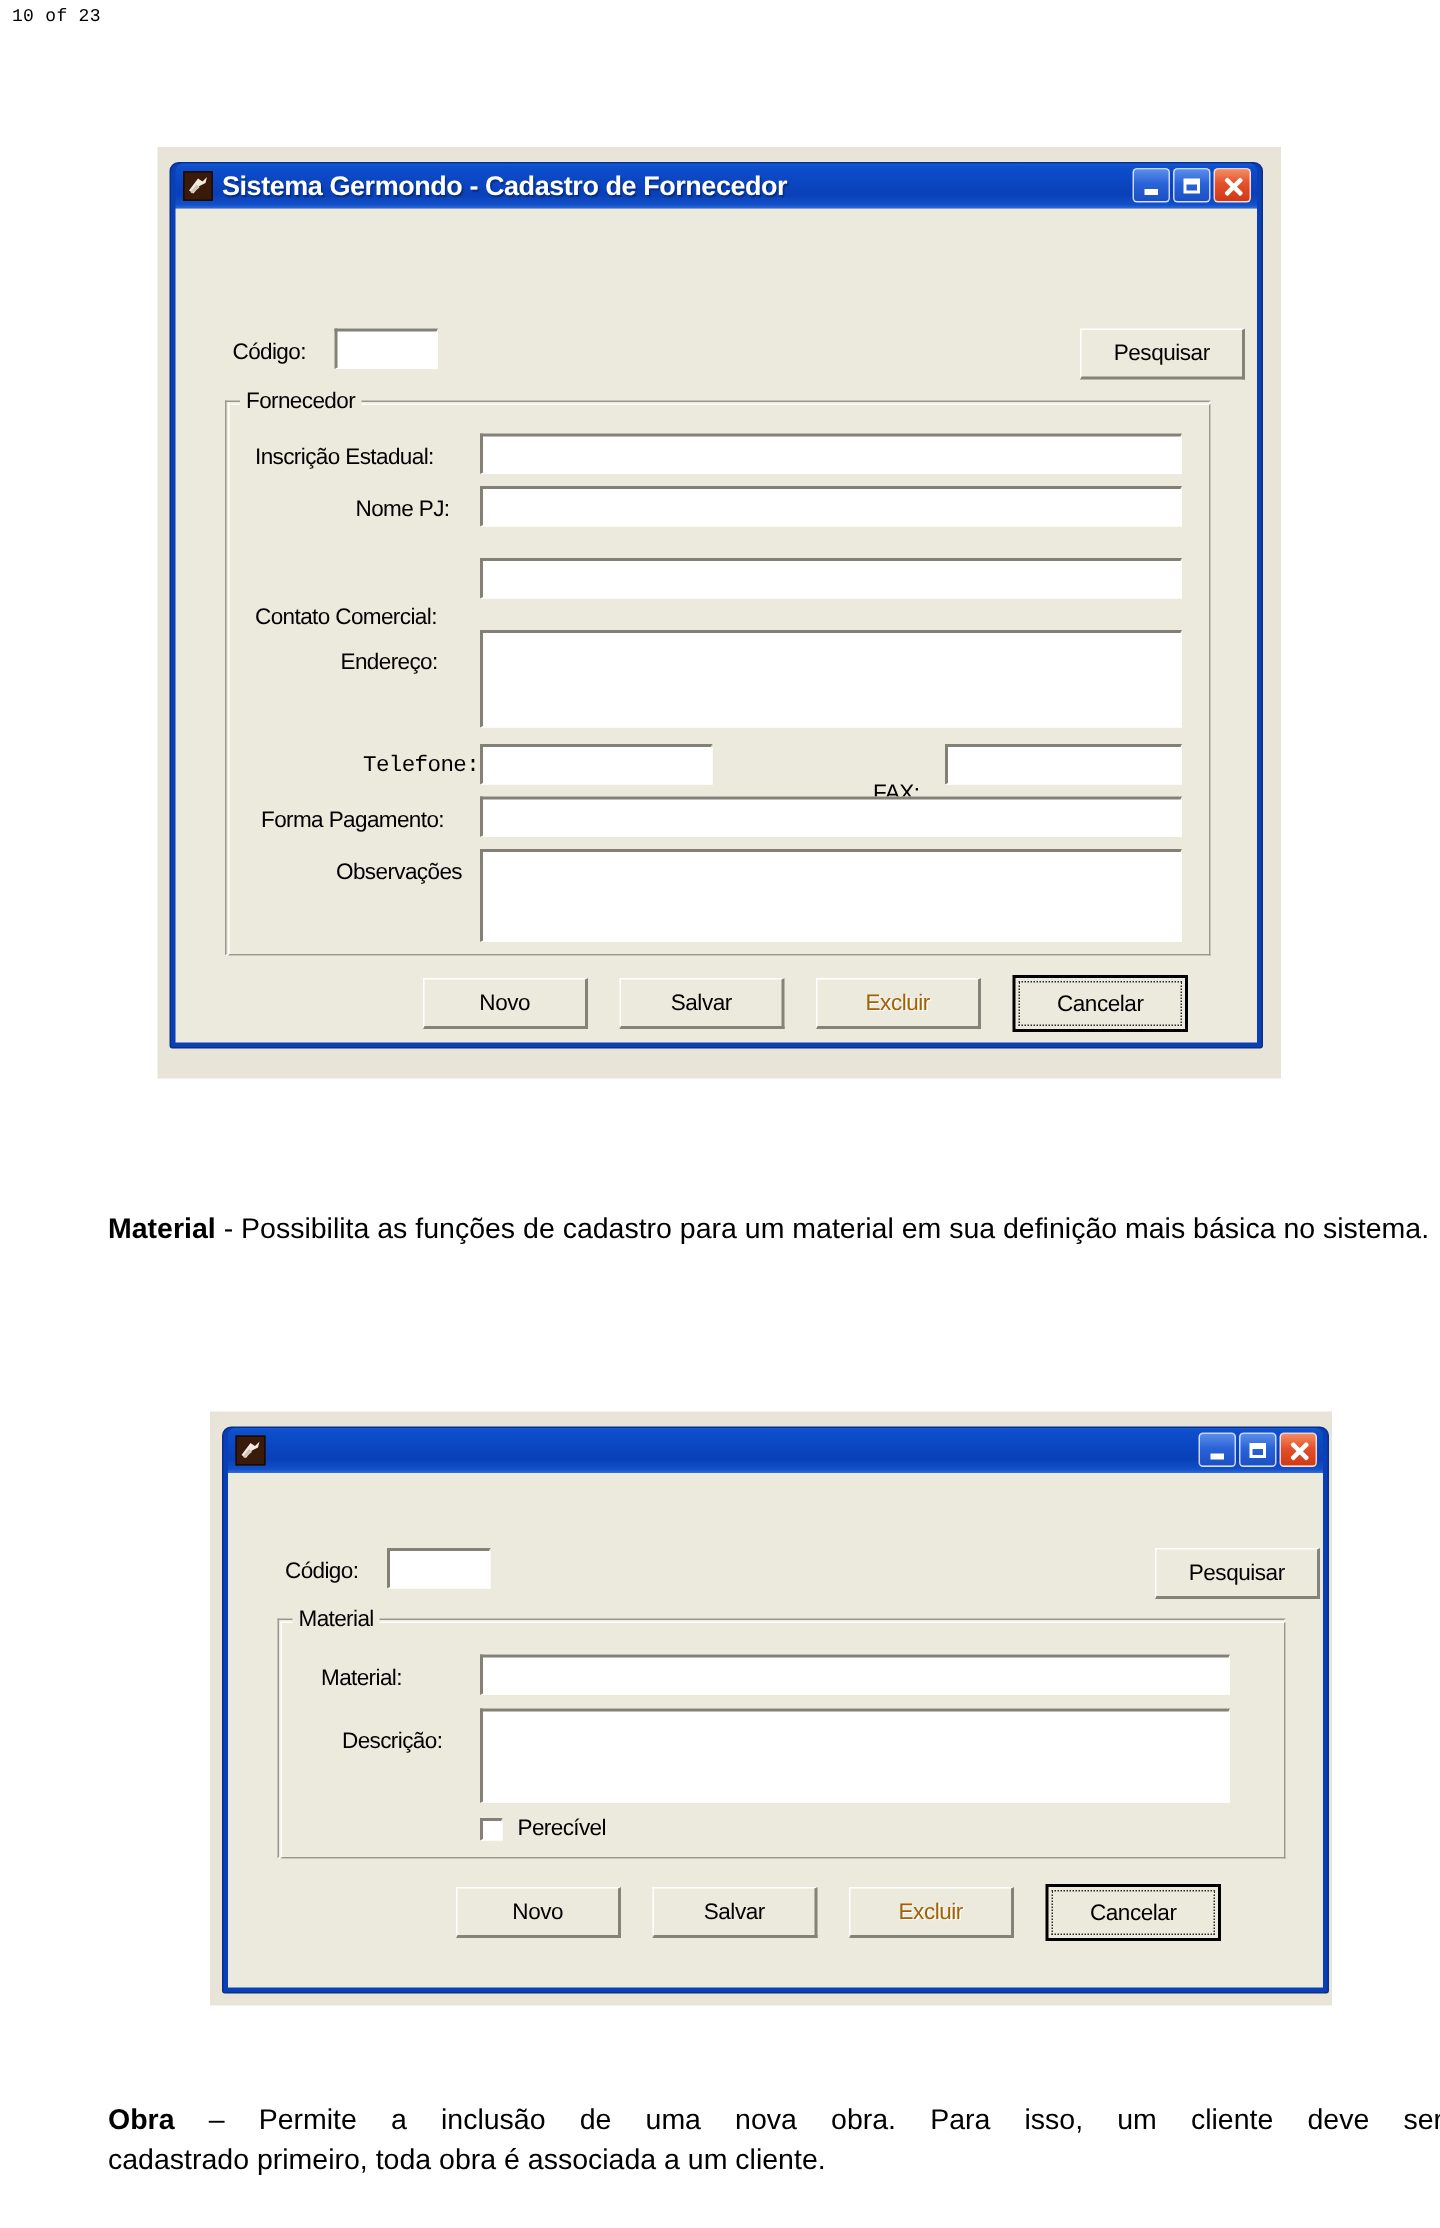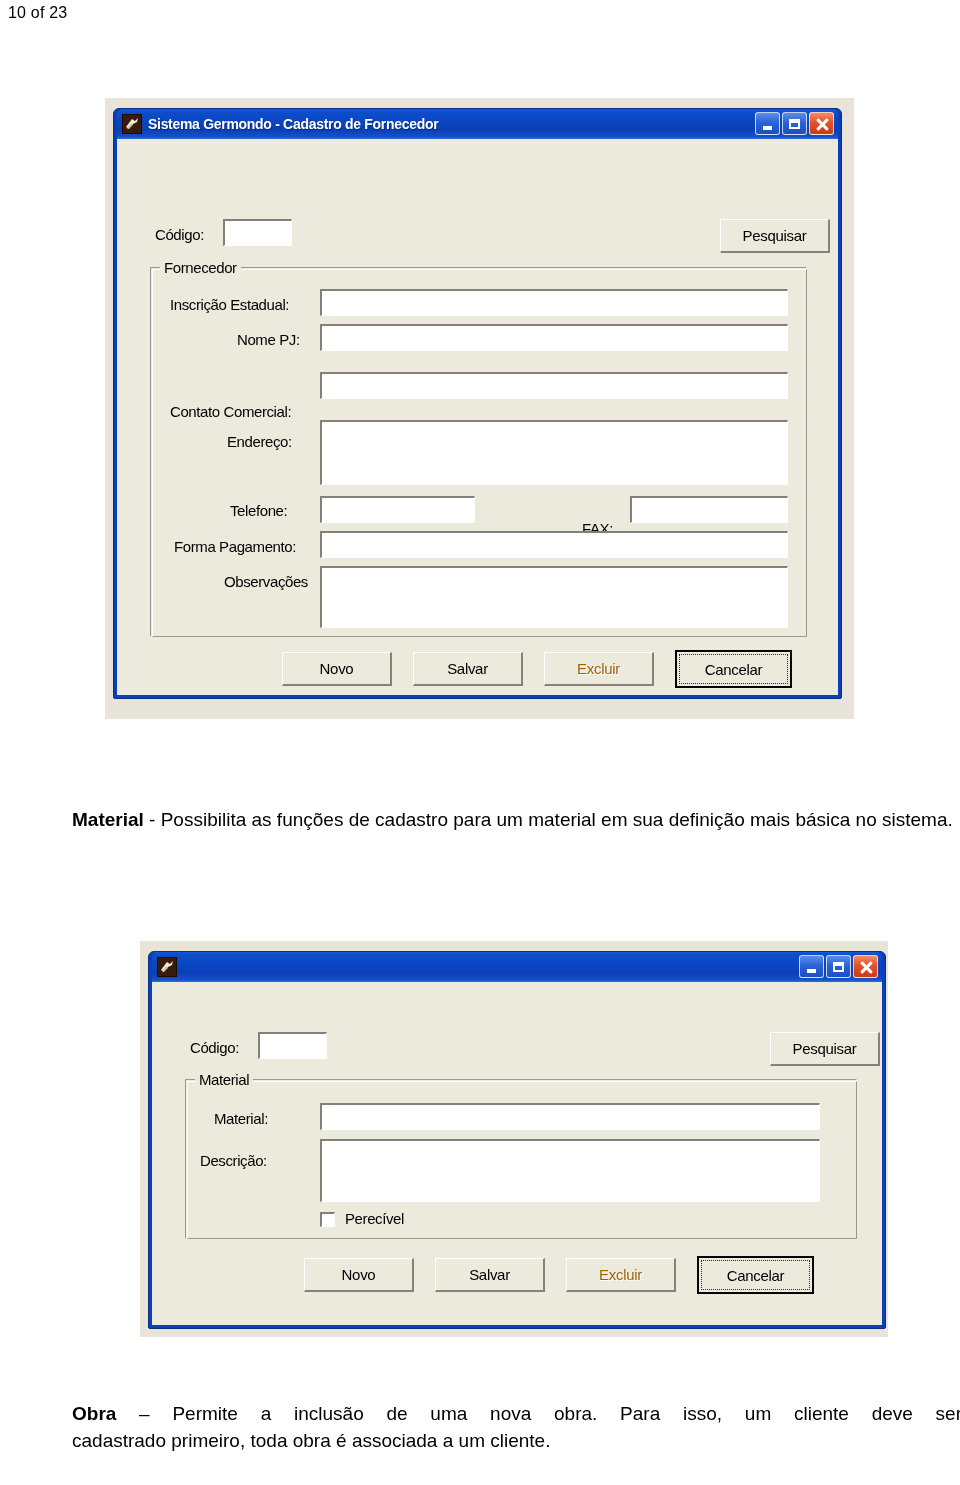--- a/index.html
+++ b/index.html
@@ -13,22 +13,22 @@
     position: relative;
     font-family: "Liberation Serif", serif;
     overflow: hidden;
   }
 
   
   .page-header {
     position: absolute;
     left: 8px;
     top: 4px;
-    font-family: Liberation Sans, sans-serif;
-    font-size: 16px;
+    font-family: Liberation Mono, monospace;
+    font-size: 12px;
     color: #000;
     letter-spacing: 0.2px;
   }
 
   
   .shot {
     position: absolute;
     background: #e8e4d8;
   }
   .shot-1 { left: 105px; top: 98px;  width: 749px; height: 621px; }
@@ -67,21 +67,21 @@
     box-sizing: border-box;
     position: relative;
     flex: 0 0 auto;
     margin-right: 6px;
     overflow: hidden;
   }
   .app-icon svg { display:block; }
   .win-title {
     color: #ffffff;
     font-family: "Liberation Sans", sans-serif;
-    font-size: 14px;
+    font-size: 18px;
     font-weight: bold;
     letter-spacing: -0.3px;
     white-space: nowrap;
     text-shadow: 1px 1px 1px rgba(0,0,0,0.35);
   }
   .caption-buttons {
     position: absolute;
     right: 4px;
     top: 3px;
     display: flex;
@@ -279,21 +279,21 @@
 
     <span class="lbl" style="left:120px; top:192px;">Nome PJ:</span>
     <span class="field" style="left:203px; top:185px; width:468px; height:27px;"></span>
 
     <span class="lbl" style="left:53px; top:240px;margin-top:24px;">Contato Comercial:</span>
     <span class="field" style="left:203px; top:233px; width:468px; height:27px;"></span>
 
     <span class="lbl" style="left:110px; top:294px;">Endereço:</span>
     <span class="field" style="left:203px; top:281px; width:468px; height:65px;"></span>
 
-    <span class="lbl" style="left:113px; top:363px;">Telefone:</span>
+    <span class="lbl" style="left:125px; top:363px;font-family:Liberation Mono, monospace;">Telefone:</span>
     <span class="field" style="left:203px; top:357px; width:155px; height:27px;"></span>
     <span class="lbl" style="left:465px; top:381px;">FAX:</span>
     <span class="field" style="left:513px; top:357px; width:158px; height:27px;"></span>
 
     <span class="lbl" style="left:57px; top:399px;">Forma Pagamento:</span>
     <span class="field" style="left:203px; top:392px; width:468px; height:27px;"></span>
 
     <span class="lbl" style="left:107px; top:434px;">Observações</span>
     <span class="field" style="left:203px; top:427px; width:468px; height:62px;"></span>
 
@@ -344,21 +344,21 @@
     <span class="btn" style="left:570px; top:50px; width:110px; height:34px;">Pesquisar</span>
 
     <div class="group" style="left:33px; top:97px; width:672px; height:160px;">
       <span class="group-inner"></span>
       <span class="group-title">Material</span>
     </div>
 
     <span class="lbl" style="left:62px; top:128px;">Material:</span>
     <span class="field" style="left:168px; top:121px; width:500px; height:27px;"></span>
 
-    <span class="lbl" style="left:48px; top:170px;">Descrição:</span>
+    <span class="lbl" style="left:76px; top:170px;">Descrição:</span>
     <span class="field" style="left:168px; top:157px; width:500px; height:63px;"></span>
 
     <span class="chk" style="left:168px; top:230px;"></span>
     <span class="lbl" style="left:193px; top:228px;">Perecível</span>
 
     <span class="btn" style="left:104px; top:276px; width:110px; height:34px;">Novo</span>
     <span class="btn" style="left:235px; top:276px; width:110px; height:34px;">Salvar</span>
     <span class="btn btn-disabled" style="left:366px; top:276px; width:110px; height:34px;">Excluir</span>
     <span class="btn btn-default" style="left:497px; top:274px; width:117px; height:38px;">
       <span class="focus-ring"></span>

